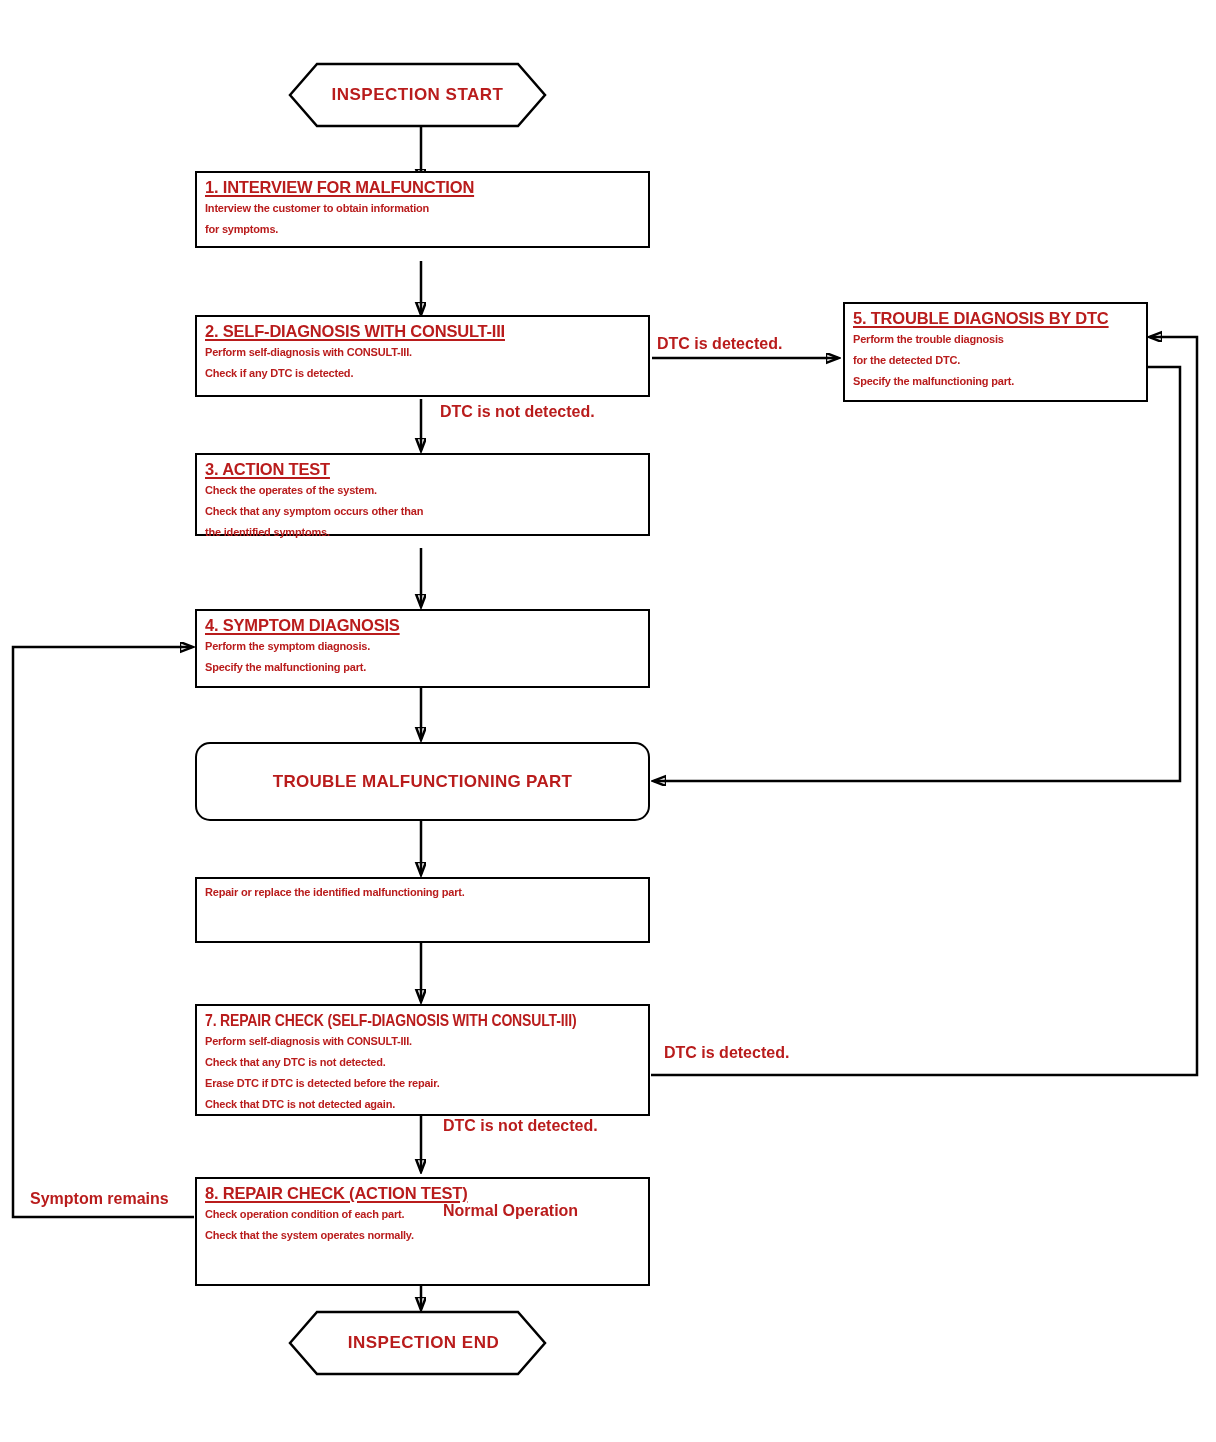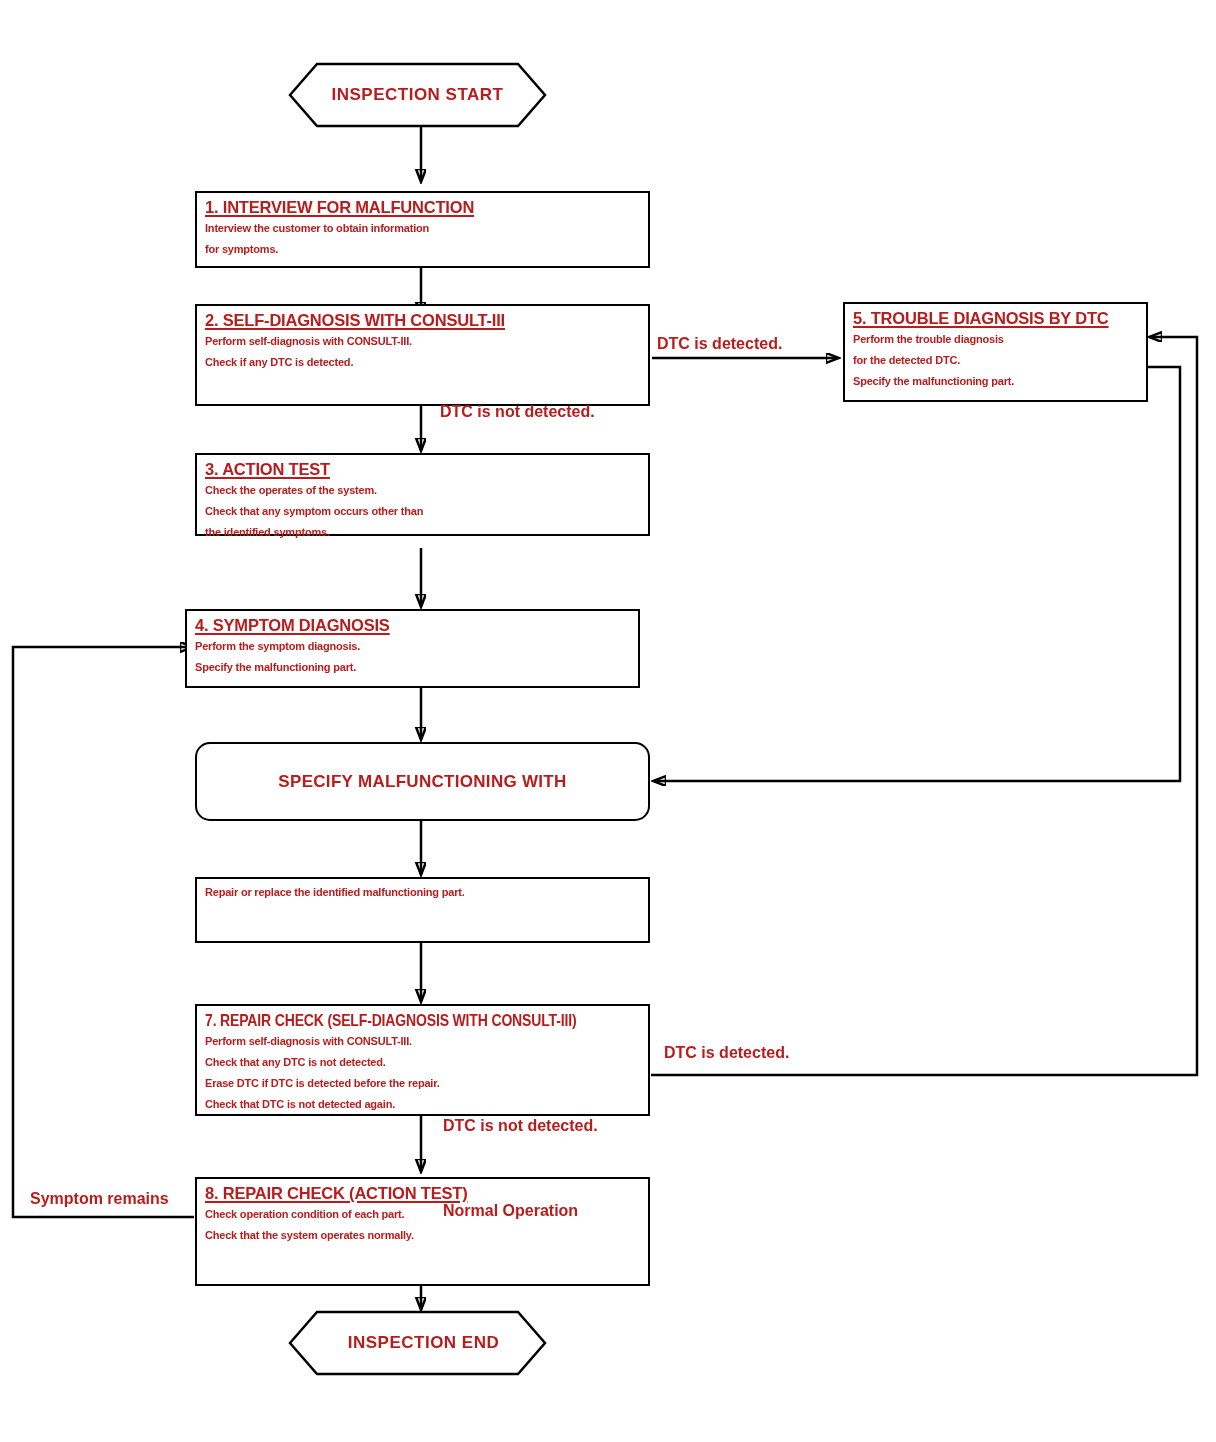--- a/index.html
+++ b/index.html
@@ -118,54 +118,54 @@
     <path d="M1148 348 L1180 348 L1180 762 L654 762" marker-end="url(#ah)"></path>
 
     <path d="M651 1056 L1197 1056 L1197 318 L1150 318" marker-end="url(#ah)"></path>
 
     <path d="M194 1198 L13 1198 L13 628 L192 628" marker-end="url(#ah)"></path>
   </svg>
 
   <div class="hex-label" style="left:290px;top:45px;width:255px;height:62px">INSPECTION START</div>
   <div class="hex-label" style="left:296px;top:1293px;width:255px;height:62px">INSPECTION END</div>
 
-  <div class="box" style="left:195px;top:172px;width:455px;height:77px">
+  <div class="box" style="left:195px;top:152px;width:455px;height:77px">
     <div class="title">1. INTERVIEW FOR MALFUNCTION</div>
     <div class="body">Interview the customer to obtain information
 for symptoms.</div>
   </div>
 
-  <div class="box" style="left:195px;top:285px;width:455px;height:102px">
+  <div class="box" style="left:195px;top:296px;width:455px;height:82px">
     <div class="title">2. SELF-DIAGNOSIS WITH CONSULT-III</div>
     <div class="body">Perform self-diagnosis with CONSULT-III.
 Check if any DTC is detected.</div>
   </div>
 
   <div class="box" style="left:843px;top:283px;width:305px;height:100px">
     <div class="title">5. TROUBLE DIAGNOSIS BY DTC</div>
     <div class="body">Perform the trouble diagnosis
 for the detected DTC.
 Specify the malfunctioning part.</div>
   </div>
 
   <div class="box" style="left:195px;top:434px;width:455px;height:83px">
     <div class="title">3. ACTION TEST</div>
     <div class="body">Check the operates of the system.
 Check that any symptom occurs other than
 the identified symptoms.</div>
   </div>
 
-  <div class="box" style="left:185px;top:590px;width:455px;height:79px">
+  <div class="box" style="left:195px;top:590px;width:455px;height:79px">
     <div class="title">4. SYMPTOM DIAGNOSIS</div>
     <div class="body">Perform the symptom diagnosis.
 Specify the malfunctioning part.</div>
   </div>
 
   <div class="box rounded" style="left:195px;top:723px;width:455px;height:79px">
-    <div class="specify-label">SPECIFY MALFUNCTIONING WITH</div>
+    <div class="specify-label">TROUBLE MALFUNCTIONING PART</div>
   </div>
 
   <div class="box" style="left:195px;top:858px;width:455px;height:66px">
     <div class="body">Repair or replace the identified malfunctioning part.</div>
   </div>
 
   <div class="box" style="left:195px;top:985px;width:455px;height:112px">
     <div class="title"><span class="condensed">7. REPAIR CHECK (SELF-DIAGNOSIS WITH CONSULT-III)</span></div>
     <div class="body">Perform self-diagnosis with CONSULT-III.
 Check that any DTC is not detected.

